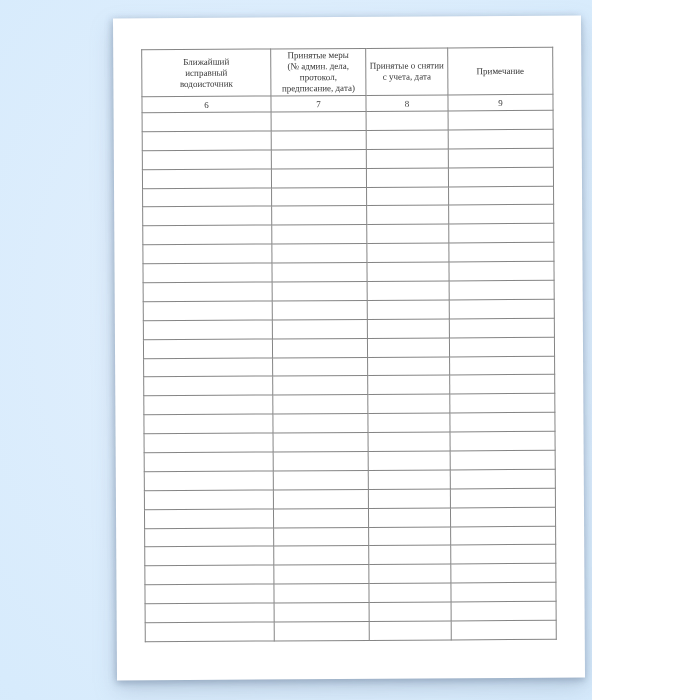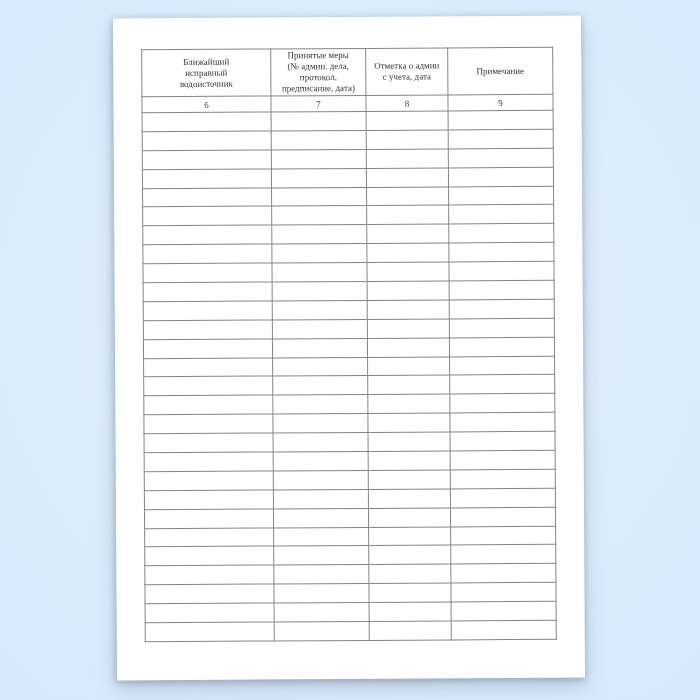--- a/index.html
+++ b/index.html
@@ -1,21 +1,21 @@
 <!DOCTYPE html>
 <html><head>
 <meta charset="utf-8">
 <style>
   html, body {
     margin: 0;
     padding: 0;
   }
   .scene {
     position: relative;
-    width: 700px;
+    width: 592px;
     height: 700px;
     overflow: hidden;
     background: radial-gradient(ellipse 130% 130% at 50% 45%,
                 #e4f0fd 0%, #d7ebfc 55%, #d2e7fa 80%, #cde3f7 100%);
   }
   .page {
     position: absolute;
     left: 115px;
     top: 17px;
     width: 468px;
@@ -84,21 +84,21 @@
       </colgroup>
       <thead>
         <tr class="header-row">
           <th>Ближайший
 исправный
 водоисточник</th>
           <th>Принятые меры
 (№ админ. дела,
 протокол,
 предписание, дата)</th>
-          <th>Отметка о админ
+          <th>Принятые о снятии
 с учета, дата</th>
           <th>Примечание</th>
         </tr>
         <tr class="number-row">
           <td>6</td>
           <td>7</td>
           <td>8</td>
           <td>9</td>
         </tr>
       </thead>

